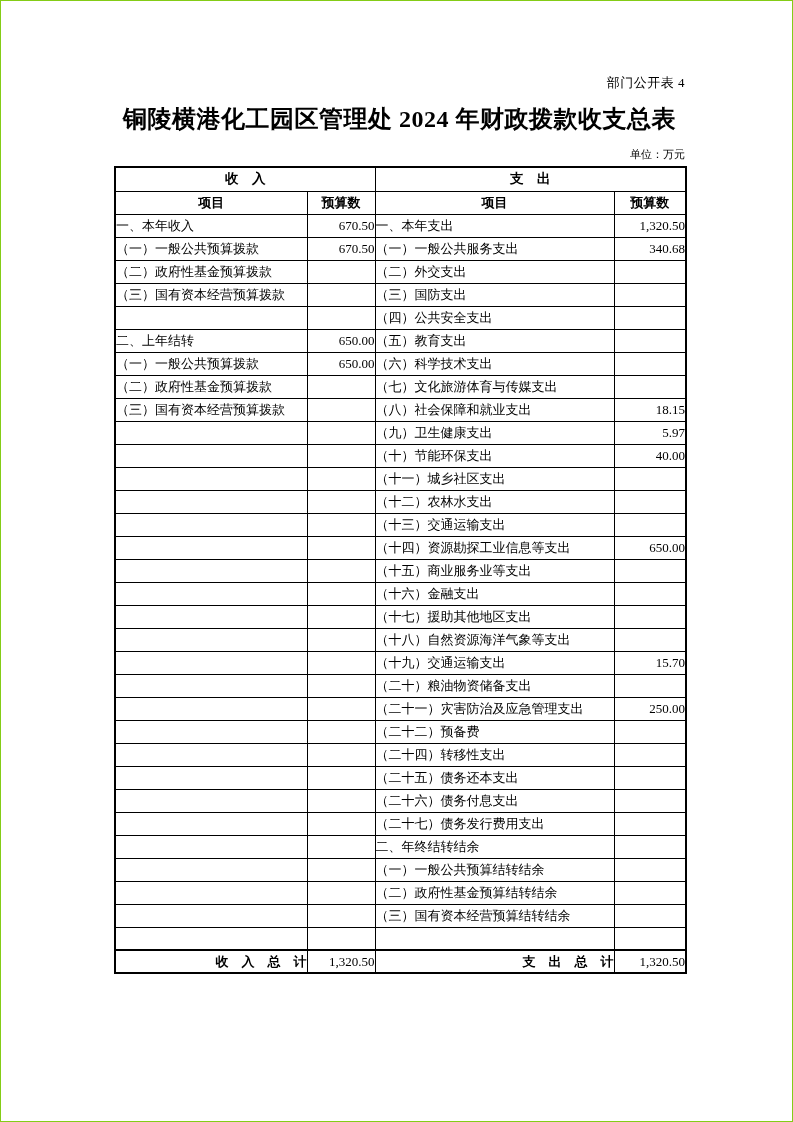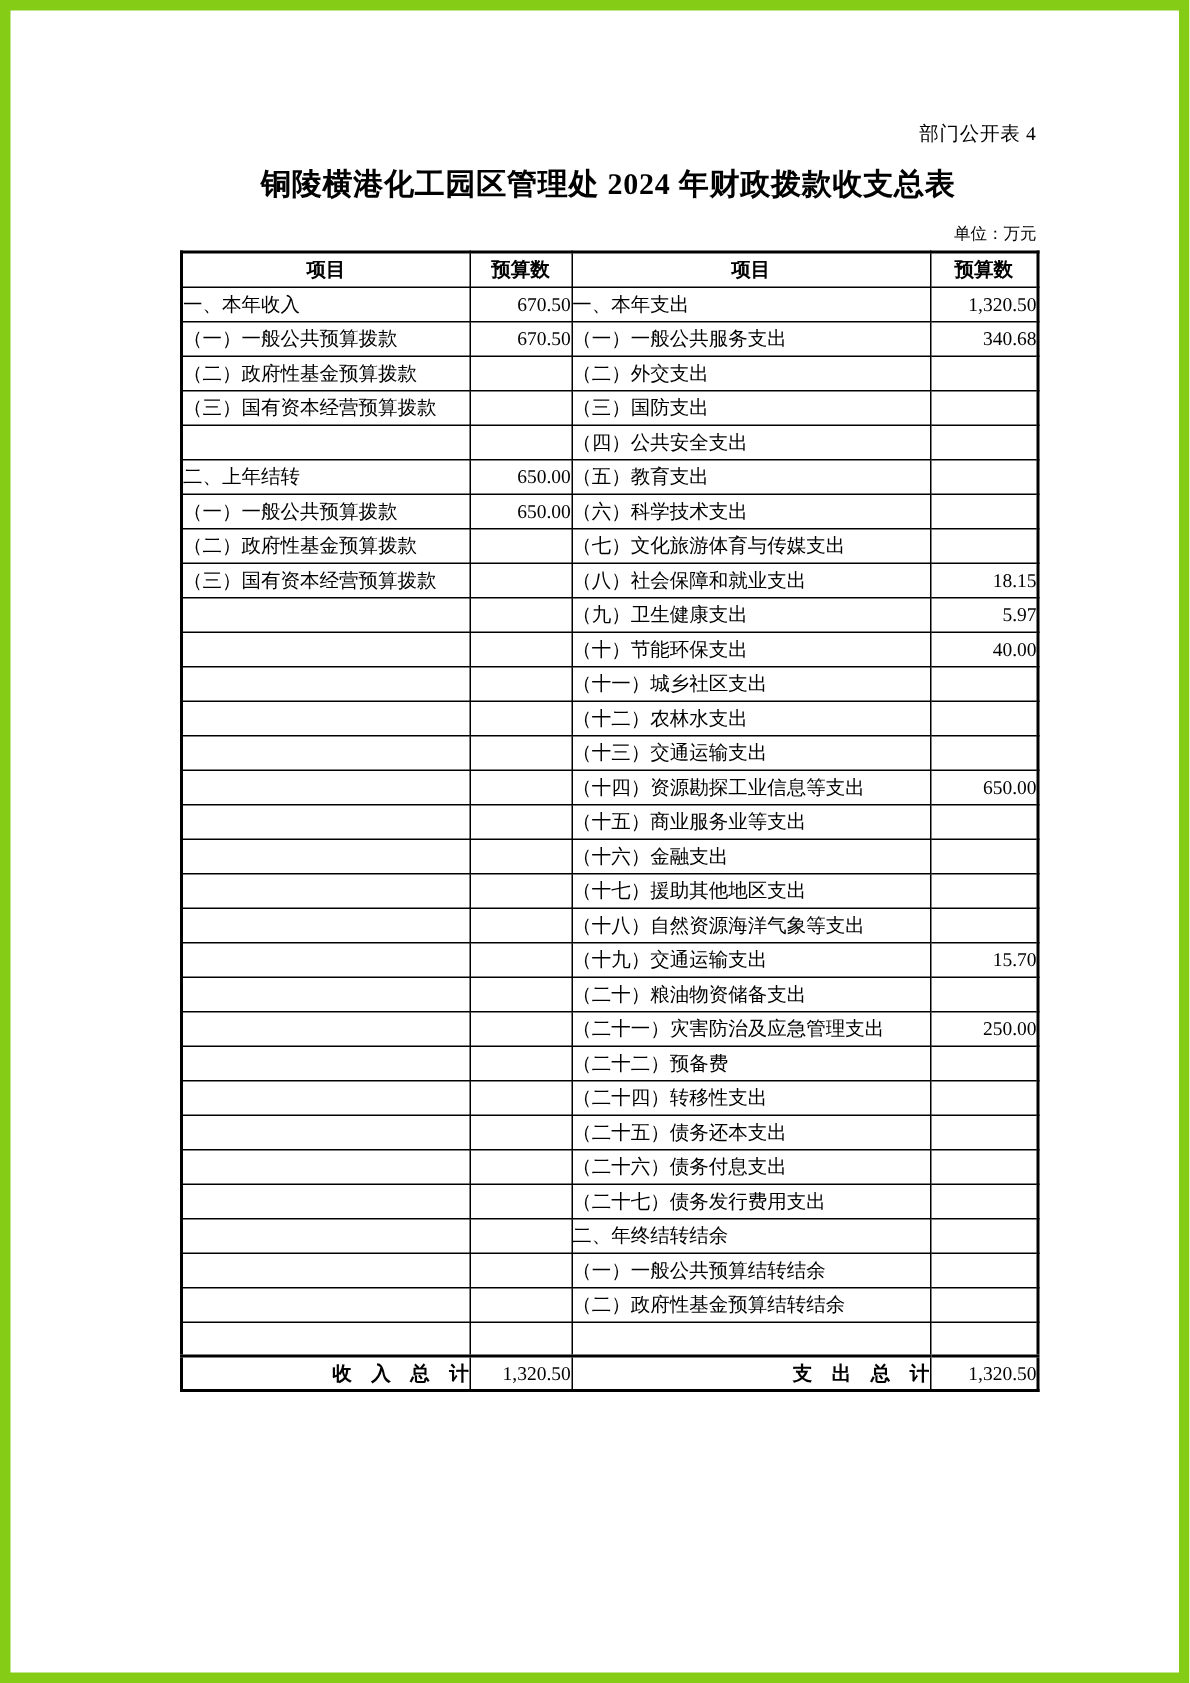--- a/index.html
+++ b/index.html
@@ -7,37 +7,37 @@
   body {
     font-family: "Liberation Serif", "DejaVu Serif", serif;
     color: #000000;
     width: 793px;
   }
   .page {
     position: relative;
     width: 793px;
     height: 1122px;
     background: #ffffff;
-    border: 7px solid #84cc16;
+    border: 1px solid #84cc16;
     overflow: hidden;
   }
   .content {
     margin-left: 113px;
     width: 571px;
   }
   .corner-label {
     padding-top: 73px;
     text-align: right;
     font-size: 13px;
     letter-spacing: 0.5px;
   }
   .page-title {
     margin-top: 11px;
     text-align: center;
-    font-size: 20px;
+    font-size: 24px;
     font-weight: bold;
     letter-spacing: 0.5px;
     white-space: nowrap;
   }
   .unit-label {
     margin-top: 12px;
     text-align: right;
     font-size: 11px;
   }
   table.budget {
@@ -87,20 +87,24 @@
     <div class="unit-label">单位：万元</div>
 
     <table class="budget">
       <colgroup>
         <col style="width:192px">
         <col style="width:68px">
         <col style="width:239px">
         <col style="width:72px">
       </colgroup>
       <tbody>
+        <tr class="hdr-sections">
+          <td colspan="2">收　入</td>
+          <td colspan="2">支　出</td>
+        </tr>
         <tr class="hdr-cols">
           <td>项目</td>
           <td>预算数</td>
           <td>项目</td>
           <td>预算数</td>
         </tr>
 
       <tr>
             <td class="item">一、本年收入</td>
             <td class="value">670.50</td>
@@ -272,20 +276,26 @@
           <tr>
             <td class="item"></td>
             <td class="value"></td>
             <td class="item">（一）一般公共预算结转结余</td>
             <td class="value"></td>
           </tr>
           <tr>
             <td class="item"></td>
             <td class="value"></td>
             <td class="item">（二）政府性基金预算结转结余</td>
+            <td class="value"></td>
+          </tr>
+          <tr>
+            <td class="item"></td>
+            <td class="value"></td>
+            <td class="item">（三）国有资本经营预算结转结余</td>
             <td class="value"></td>
           </tr>
           <tr>
             <td class="item"></td>
             <td class="value"></td>
             <td class="item"></td>
             <td class="value"></td>
           </tr>
         </tbody>
       <tfoot>

